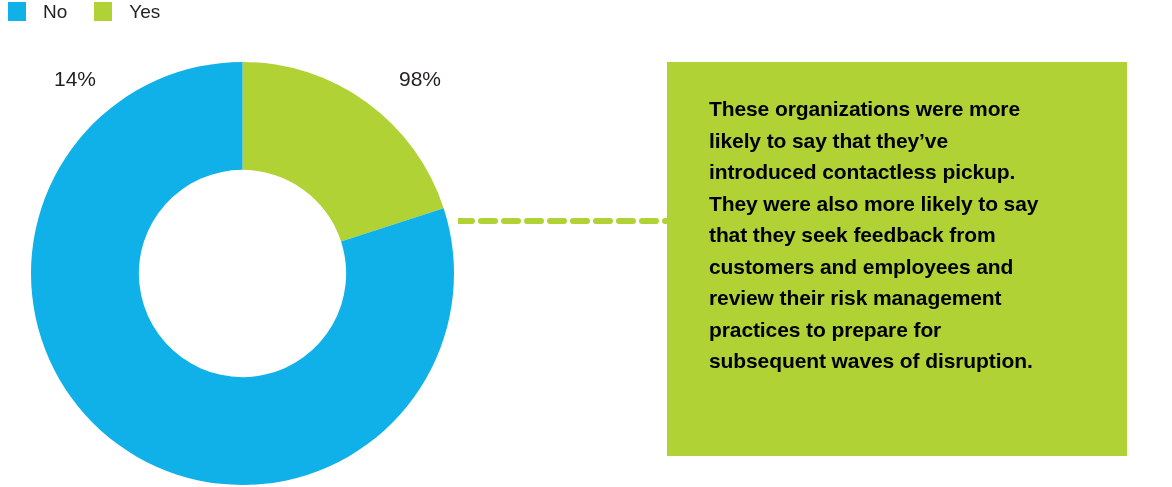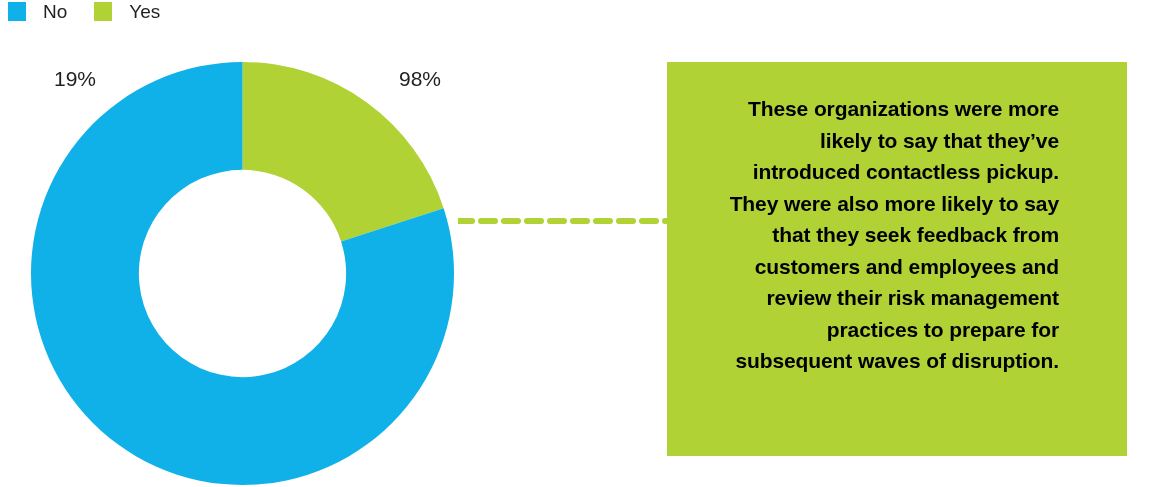--- a/index.html
+++ b/index.html
@@ -91,21 +91,20 @@
   #callout-text {
     position: absolute;
     left: 42px;
     top: 31px;
     width: 350px;
     font-size: 21px;
     font-weight: bold;
     color: #000000;
     line-height: 31.5px;
     letter-spacing: -0.1px;
-    text-align: right;
   }
 </style>
 </head>
 <body>
 
 <div id="legend">
   <div class="legend-item">
     <span class="legend-swatch" style="background:#0fb1e8"></span>
     <span class="legend-label">No</span>
   </div>
@@ -118,21 +117,21 @@
 <div id="donut-wrap">
   <svg id="donut-svg" viewBox="0 0 423 423" xmlns="http://www.w3.org/2000/svg">
 
     <g id="donut-slices">
         <path d="M 211.5 0 A 211.5 211.5 0 0 1 412.64845319642495 146.14290568969864 L 310.06274206624823 179.47502378795232 A 103.635 103.635 0 0 0 211.5 107.865 Z" fill="#b0d235"></path>
         <path d="M 412.64845319642495 146.14290568969864 A 211.5 211.5 0 1 1 211.49999999999997 0 L 211.49999999999997 107.865 A 103.635 103.635 0 1 0 310.06274206624823 179.47502378795232 Z" fill="#0fb1e8"></path>
       </g>
   </svg>
 </div>
 
-<div class="pct-label" id="pct-no">19%</div>
+<div class="pct-label" id="pct-no">14%</div>
 <div class="pct-label" id="pct-yes">98%</div>
 
 <div id="connector">
   <svg width="210" height="8" viewBox="0 0 210 8" xmlns="http://www.w3.org/2000/svg">
     <line x1="0" y1="4" x2="210" y2="4" stroke="#b0d235" stroke-width="6" stroke-linecap="round" stroke-dasharray="14 9"></line>
   </svg>
 </div>
 
 <div id="callout">
   <div id="callout-text">These organizations were more likely to say that they’ve introduced contactless pickup. They were also more likely to say that they seek feedback from customers and employees and review their risk management practices to prepare for subsequent waves of disruption.</div>

